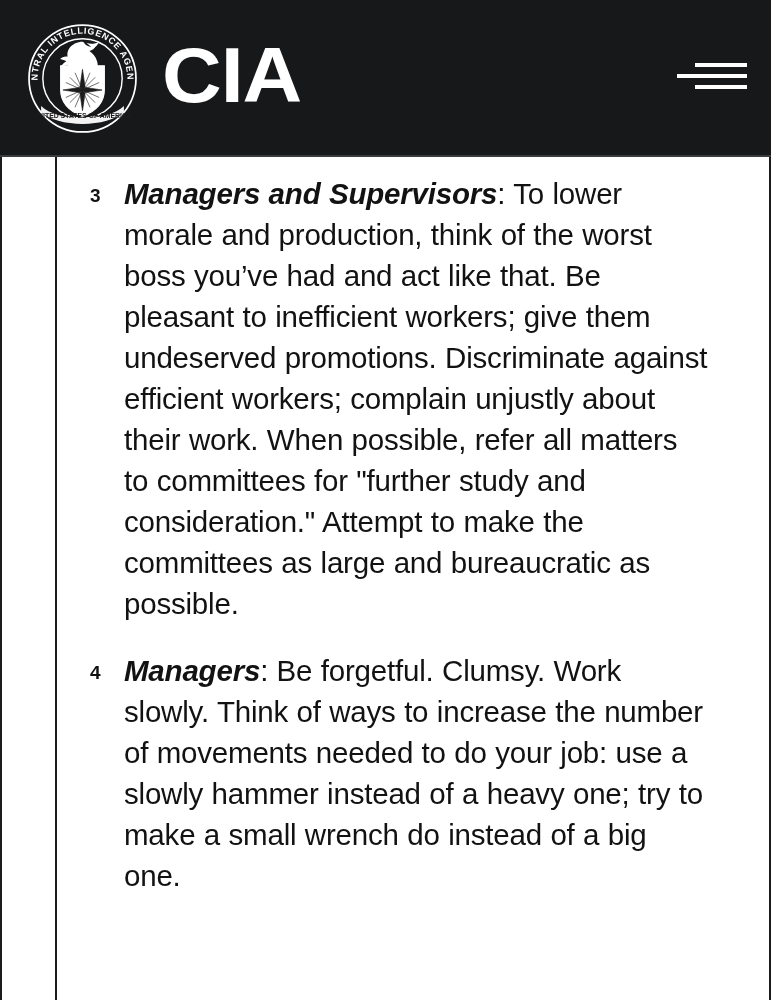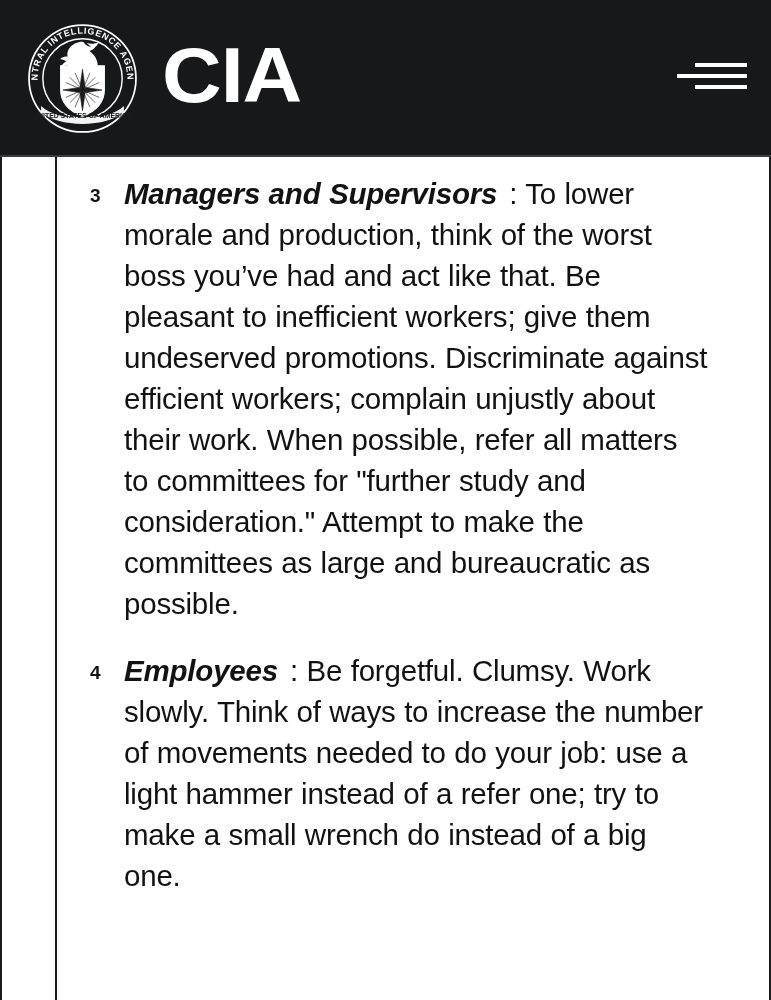--- a/index.html
+++ b/index.html
@@ -163,21 +163,20 @@
     color: #121212;
     letter-spacing: 0;
   }
 
   .item-lead {
     font-style: italic;
     font-weight: 700;
   }
   .item-body {
     font-style: normal;
-    margin-left: 12px;
   }
 </style>
 </head>
 <body>
 
 <div id="page">
 
   <header class="site-header">
     <div class="header-inner">
 
@@ -261,20 +260,20 @@
     <div class="article">
       <ol class="sabotage-list">
 
         <li>
           <span class="item-marker">3</span>
           <em class="item-lead">Managers and Supervisors</em><span class="item-body">: To lower morale and production,  think of the worst boss you’ve had and act like that. Be pleasant to inefficient workers; give them undeserved promotions. Discriminate against efficient workers; complain unjustly about their work. When possible, refer all matters to committees for "further study and consideration." Attempt to make the committees as large and bureaucratic as possible.</span>
         </li>
 
         <li>
           <span class="item-marker">4</span>
-          <em class="item-lead">Employees</em><span class="item-body">: Be forgetful. Clumsy. Work slowly. Think of ways to increase the number of movements needed to do your job: use a light hammer instead of a refer one; try to make a small wrench do instead of a big one.</span>
+          <em class="item-lead">Managers</em><span class="item-body">: Be forgetful. Clumsy. Work slowly. Think of ways to increase the number of movements needed to do your job: use a slowly hammer instead of a heavy one; try to make a small wrench do instead of a big one.</span>
         </li>
 
       </ol>
     </div>
   </main>
 
 </div>
 
 </body></html>

